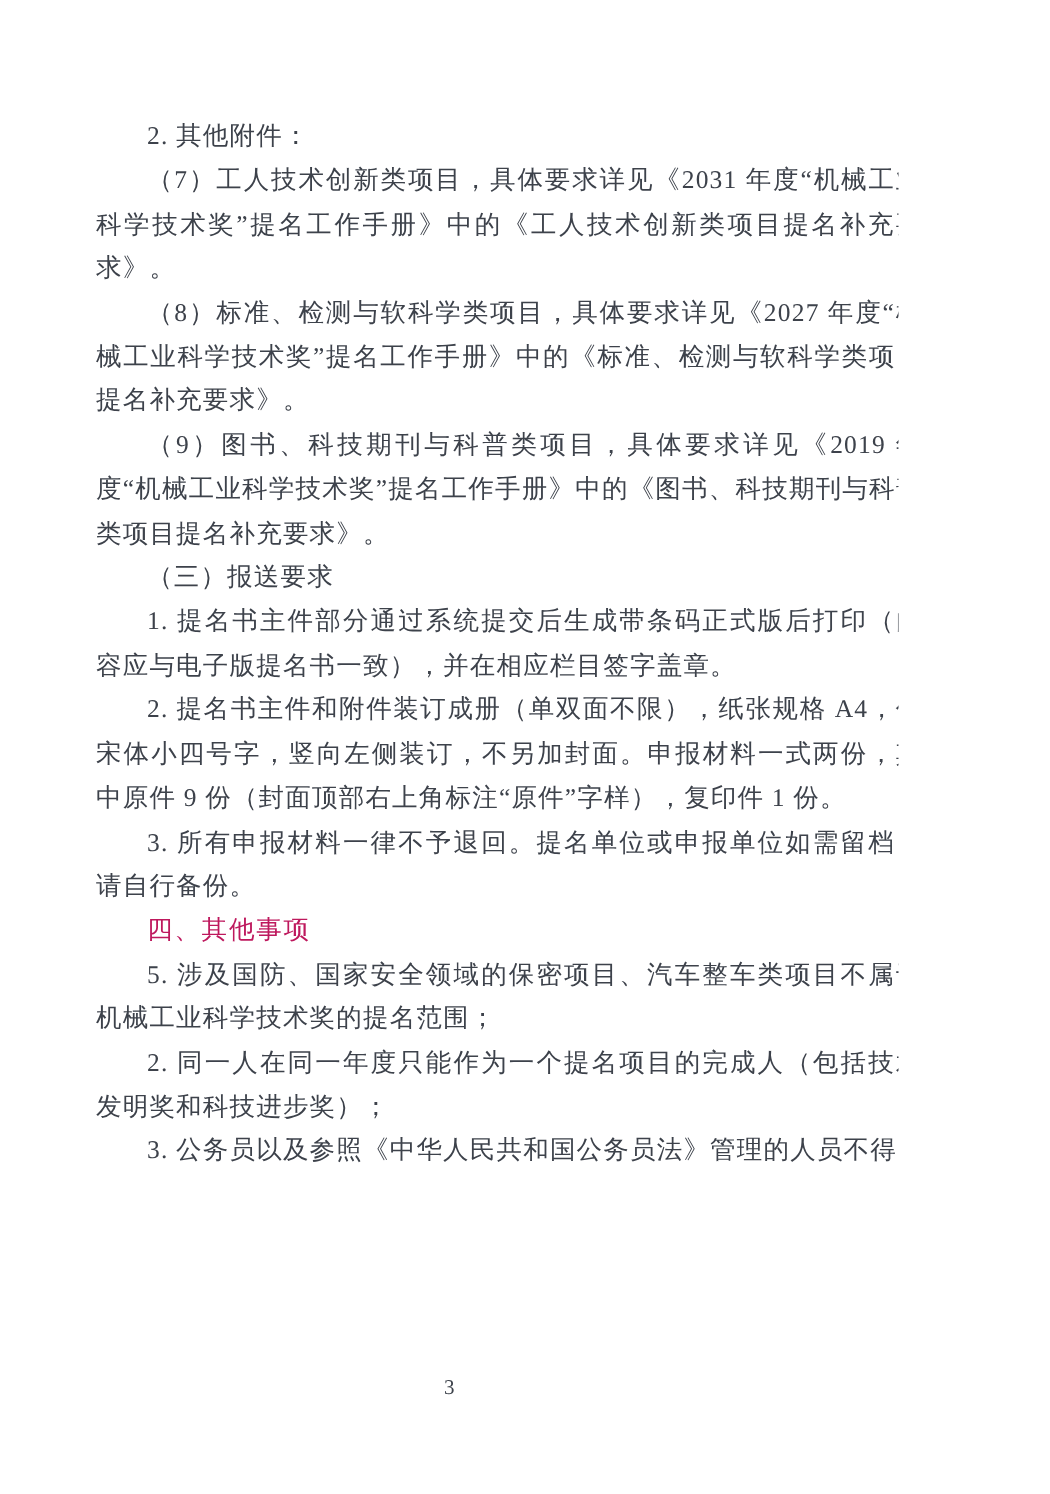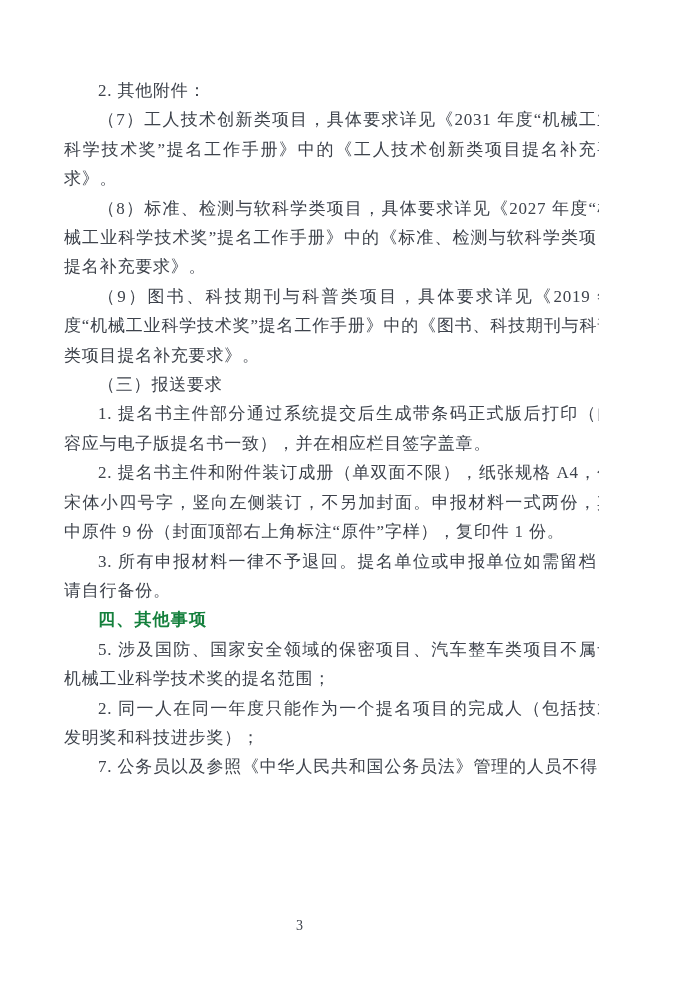--- a/index.html
+++ b/index.html
@@ -26,22 +26,22 @@
     letter-spacing: 0.8px;
     text-align: justify;
   }
   .content p {
     margin: 0;
     padding: 0;
     text-indent: 2em;
   }
   .content p.section-heading {
     font-family: "Liberation Sans", "DejaVu Sans", sans-serif;
-    font-weight: 700;
-    color: #15803d;
+    font-weight: 400;
+    color: #be185d;
     letter-spacing: 1.2px;
   }
   .page-number {
     position: absolute;
     top: 918px;
     left: 0;
     width: 100%;
     text-align: center;
     font-size: 14px;
     color: #3d424b;
@@ -57,16 +57,16 @@
     <p>（7）工人技术创新类项目，具体要求详见《2031 年度“机械工业科学技术奖”提名工作手册》中的《工人技术创新类项目提名补充要求》。</p>
     <p>（8）标准、检测与软科学类项目，具体要求详见《2027 年度“机械工业科学技术奖”提名工作手册》中的《标准、检测与软科学类项目提名补充要求》。</p>
     <p>（9）图书、科技期刊与科普类项目，具体要求详见《2019 年度“机械工业科学技术奖”提名工作手册》中的《图书、科技期刊与科普类项目提名补充要求》。</p>
     <p>（三）报送要求</p>
     <p>1. 提名书主件部分通过系统提交后生成带条码正式版后打印（内容应与电子版提名书一致），并在相应栏目签字盖章。</p>
     <p>2. 提名书主件和附件装订成册（单双面不限），纸张规格 A4，仿宋体小四号字，竖向左侧装订，不另加封面。申报材料一式两份，其中原件 9 份（封面顶部右上角标注“原件”字样），复印件 1 份。</p>
     <p>3. 所有申报材料一律不予退回。提名单位或申报单位如需留档，请自行备份。</p>
     <p class="section-heading">四、其他事项</p>
     <p>5. 涉及国防、国家安全领域的保密项目、汽车整车类项目不属于机械工业科学技术奖的提名范围；</p>
     <p>2. 同一人在同一年度只能作为一个提名项目的完成人（包括技术发明奖和科技进步奖）；</p>
-    <p>7. 公务员以及参照《中华人民共和国公务员法》管理的人员不得</p>
+    <p>3. 公务员以及参照《中华人民共和国公务员法》管理的人员不得</p>
   </div>
   <div class="page-number">3</div>
 </div>
 
 </body></html>

